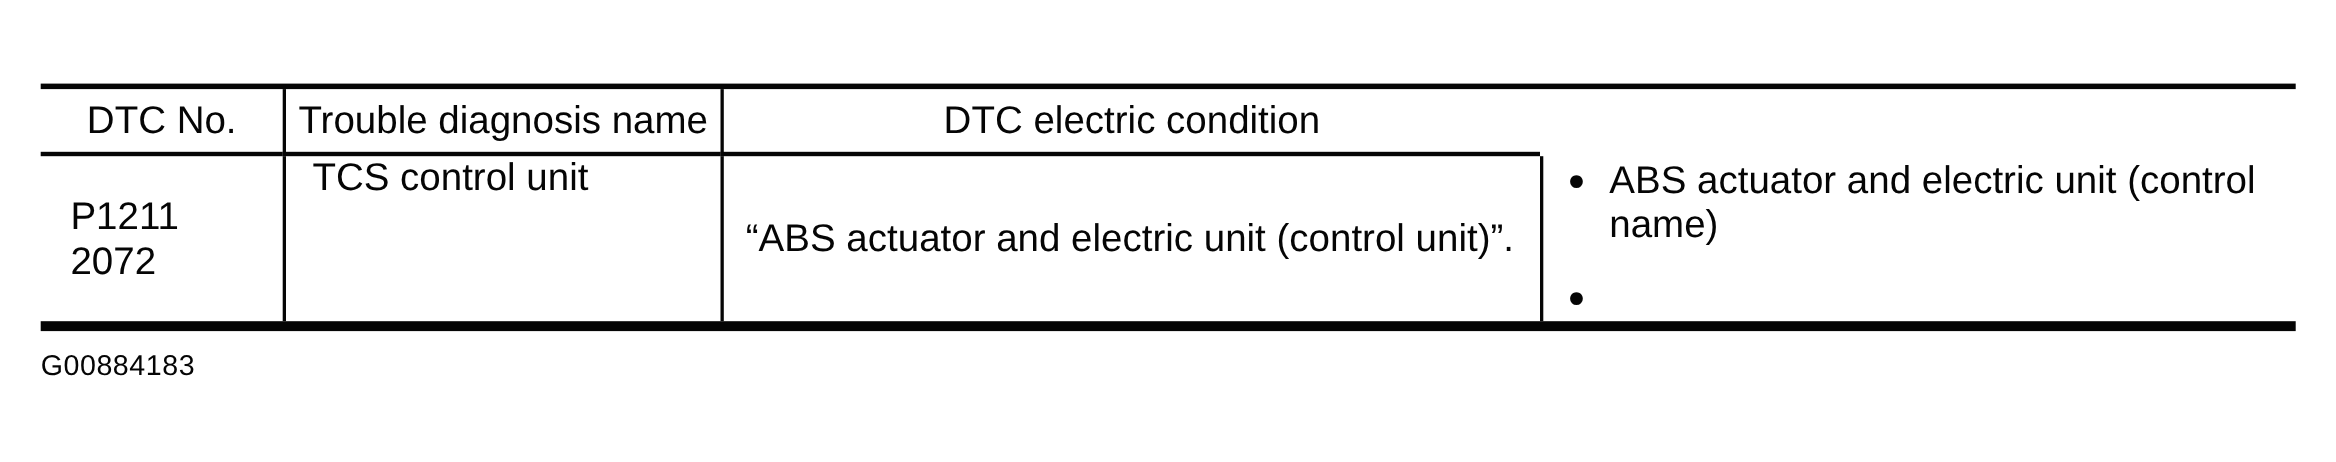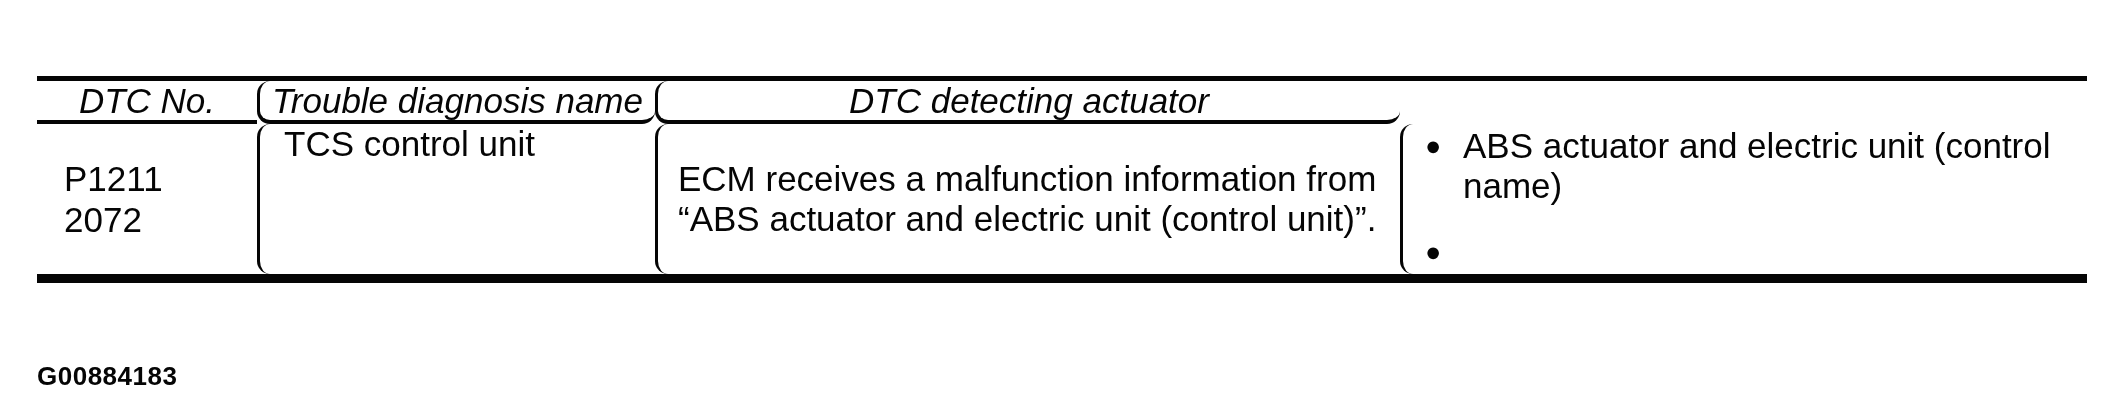--- a/index.html
+++ b/index.html
@@ -30,30 +30,28 @@
     display: grid;
     grid-template-columns: 220px 398px 745px 687px;
   }
   .cell {
     box-sizing: border-box;
     font-size: 35px;
     line-height: 40px;
   }
   .trow .cell + .cell {
     border-left: 3px solid #050505;
-    border-radius: 13px;
   }
   .trow-header .cell {
-    height: 43px;
+    height: 61px;
     border-bottom: 4px solid #050505;
     display: flex;
     align-items: center;
     justify-content: center;
     white-space: nowrap;
-    font-style: italic;
   }
   .trow-body .cell {
     height: 150px;
   }
   .cell-dtc-no {
     display: flex;
     flex-direction: column;
     justify-content: center;
     padding-left: 27px;
     line-height: 41px;
@@ -90,51 +88,49 @@
   .bullet-text {
     max-width: 600px;
   }
 
   
   .graphic-id {
     position: absolute;
     left: 37px;
     top: 317px;
     font-size: 26px;
-    font-weight: bold;
+    font-weight: normal;
     letter-spacing: 0.5px;
-    margin-top: 44px;
   }
 </style>
 </head>
 <body>
 
 <div class="sheet">
 
   <div class="dtc-table">
 
     <div class="trow trow-header">
       <div class="cell">DTC No.</div>
       <div class="cell">Trouble diagnosis name</div>
-      <div class="cell">DTC detecting actuator</div>
+      <div class="cell">DTC electric condition</div>
     </div>
 
     <div class="trow trow-body">
 
       <div class="cell cell-dtc-no">
         <div>P1211</div>
         <div>2072</div>
       </div>
 
       <div class="cell cell-name">
         <span>TCS control unit</span>
       </div>
 
       <div class="cell cell-condition">
-        <div>ECM receives a malfunction information from</div>
         <div>“ABS actuator and electric unit (control unit)”.</div>
       </div>
 
       <div class="cell cell-cause">
         <div class="bullet-item">
           <span class="bullet-dot">●</span>
           <span class="bullet-text">ABS actuator and electric unit (control name)</span>
         </div>
         <div class="bullet-item">
           <span class="bullet-dot">●</span>

